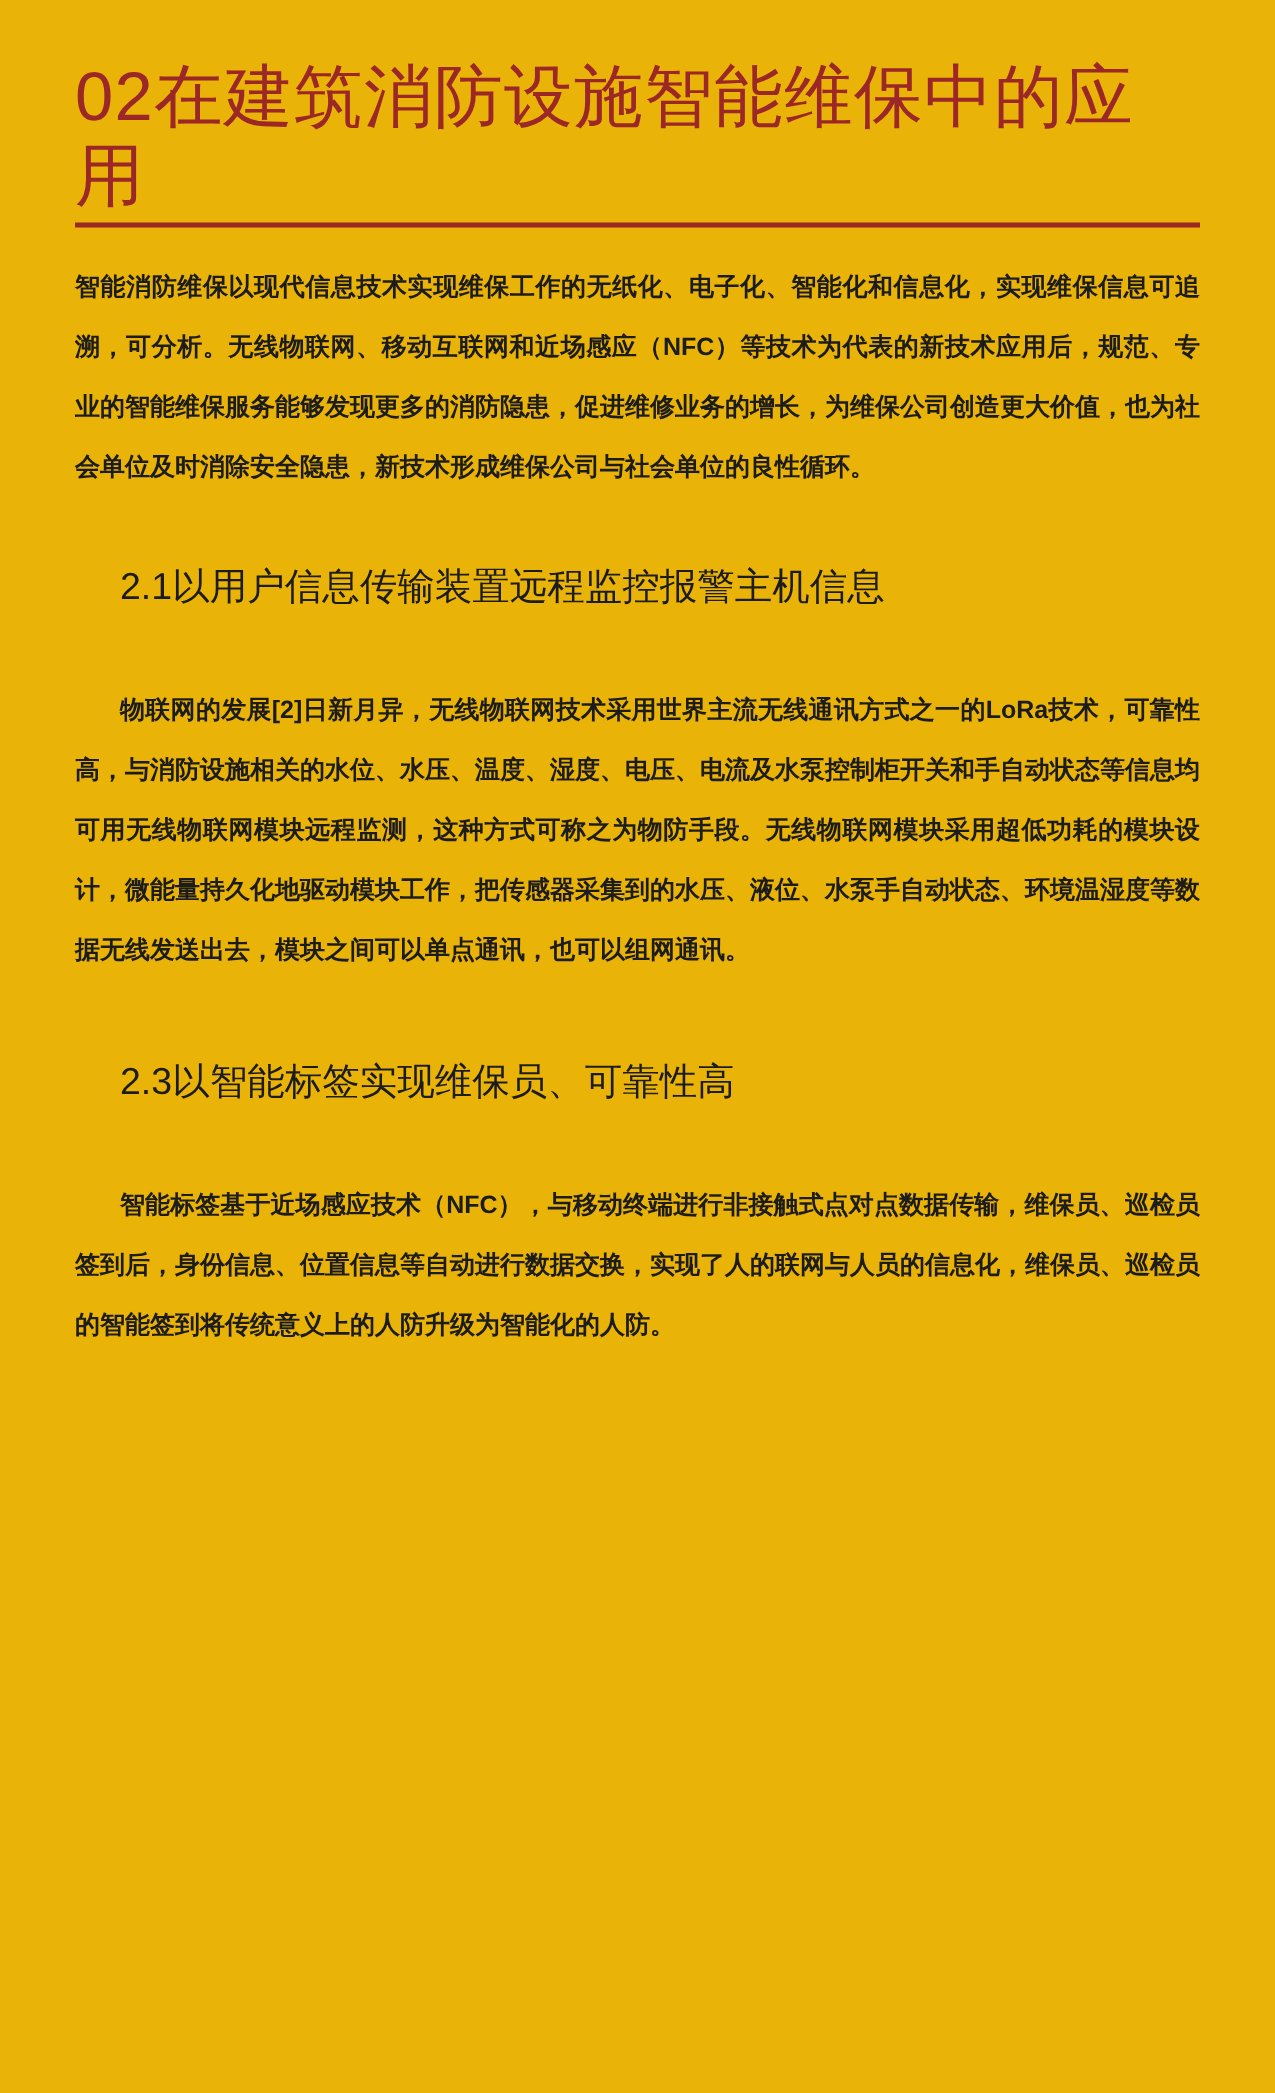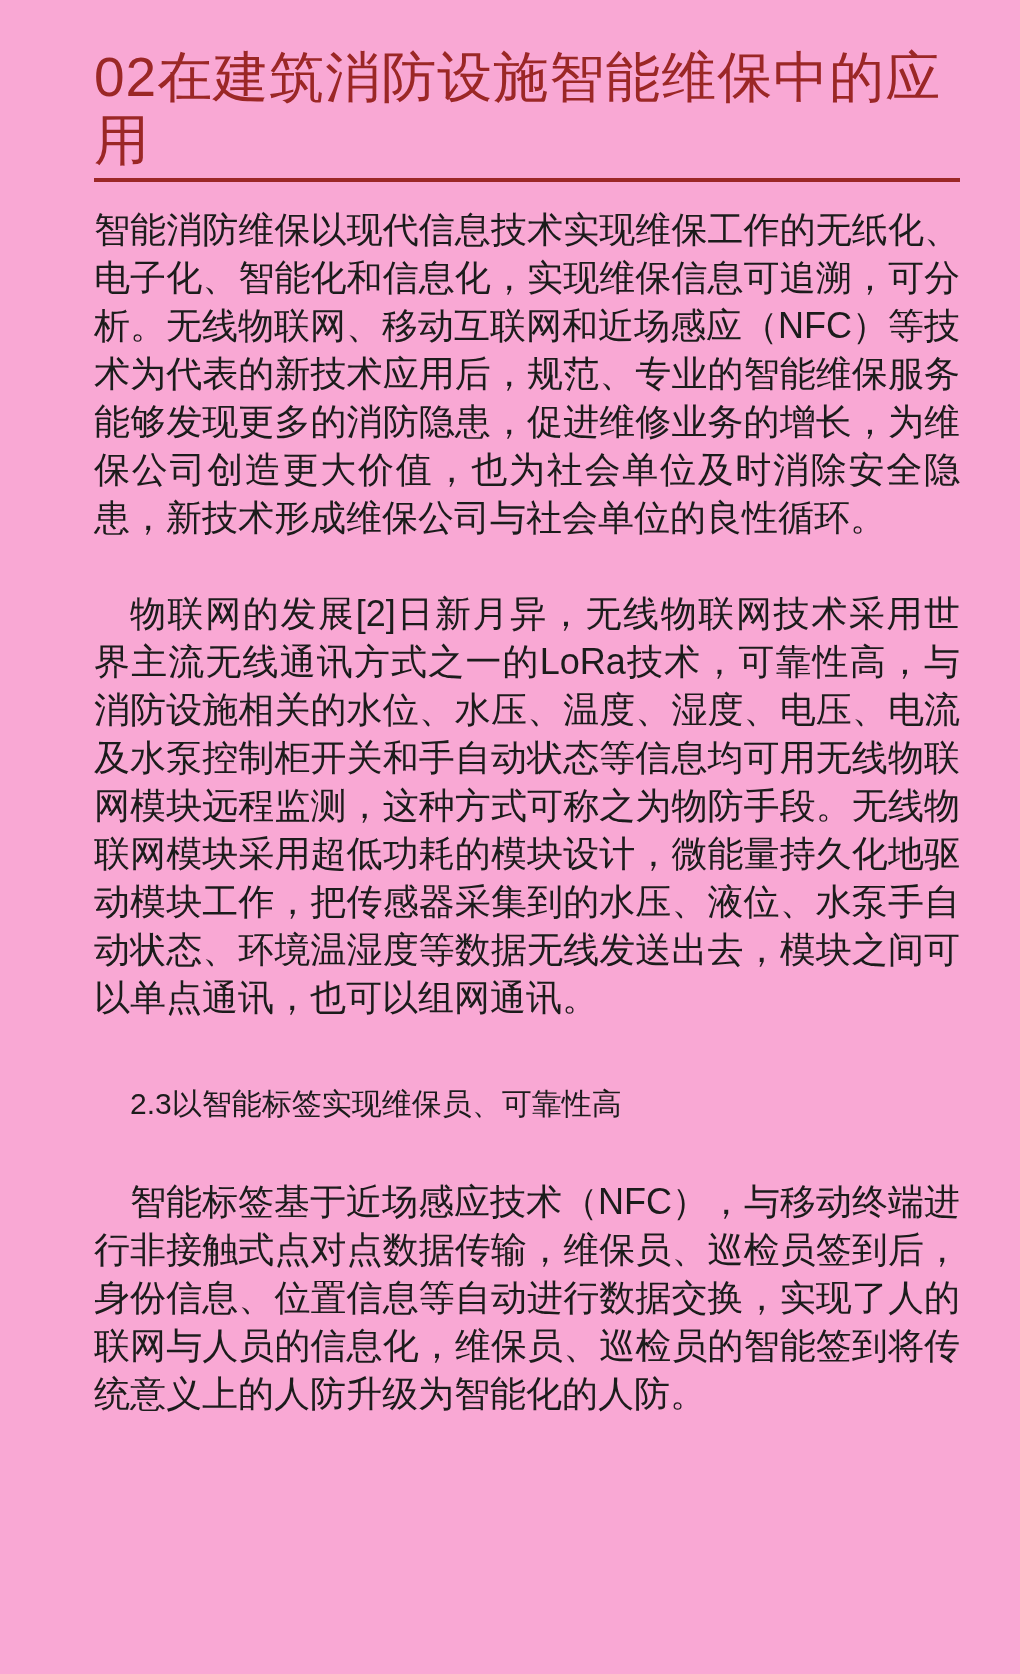--- a/index.html
+++ b/index.html
@@ -12,44 +12,45 @@
     height: 1674px;
     overflow: hidden;
     font-family: "Liberation Sans", "DejaVu Sans", sans-serif;
     color: #1c1c1c;
     -webkit-font-smoothing: antialiased;
   }
   .page {
     box-sizing: border-box;
     width: 1020px;
     height: 1674px;
-    padding: 46px 60px 0 94px;
-    background: #f9a8d4;
+    padding: 46px 60px 0 60px;
+    background: #eab308;
   }
   .title {
     margin: 0 0 24px 0;
     font-size: 55px;
     font-weight: 400;
     line-height: 1.15;
     letter-spacing: 1px;
     color: #9b2726;
   }
   .title-text {
     display: inline-block;
     border-bottom: 4px solid #9b2726;
     padding-bottom: 5px;
   }
   .para {
     margin: 0 0 48px 0;
-    font-size: 36px;
+    font-size: 20px;
     line-height: 48px;
     text-align: justify;
     text-justify: inter-ideograph;
     color: #1c1c1c;
     word-break: break-all;
+    font-weight: bold;
   }
   .para.indent {
     text-indent: 36px;
   }
   .section-heading {
     margin: 0 0 50px 0;
     font-size: 30px;
     font-weight: 400;
     line-height: 48px;
     text-indent: 36px;
@@ -63,20 +64,21 @@
 <body>
 
 <main class="page">
 
   <h1 class="title">
     <span class="title-text">02在建筑消防设施智能维保中的应用</span>
   </h1>
 
   <p class="para intro">智能消防维保以现代信息技术实现维保工作的无纸化、电子化、智能化和信息化，实现维保信息可追溯，可分析。无线物联网、移动互联网和近场感应（NFC）等技术为代表的新技术应用后，规范、专业的智能维保服务能够发现更多的消防隐患，促进维修业务的增长，为维保公司创造更大价值，也为社会单位及时消除安全隐患，新技术形成维保公司与社会单位的良性循环。</p>
 
+  <h2 class="section-heading">2.1以用户信息传输装置远程监控报警主机信息</h2>
 
 
 
   <p class="para indent body-3">物联网的发展[2]日新月异，无线物联网技术采用世界主流无线通讯方式之一的LoRa技术，可靠性高，与消防设施相关的水位、水压、温度、湿度、电压、电流及水泵控制柜开关和手自动状态等信息均可用无线物联网模块远程监测，这种方式可称之为物防手段。无线物联网模块采用超低功耗的模块设计，微能量持久化地驱动模块工作，把传感器采集到的水压、液位、水泵手自动状态、环境温湿度等数据无线发送出去，模块之间可以单点通讯，也可以组网通讯。</p>
 
   <h2 class="section-heading">2.3以智能标签实现维保员、可靠性高</h2>
 
   <p class="para indent body-4">智能标签基于近场感应技术（NFC），与移动终端进行非接触式点对点数据传输，维保员、巡检员签到后，身份信息、位置信息等自动进行数据交换，实现了人的联网与人员的信息化，维保员、巡检员的智能签到将传统意义上的人防升级为智能化的人防。</p>
 
 </main>

